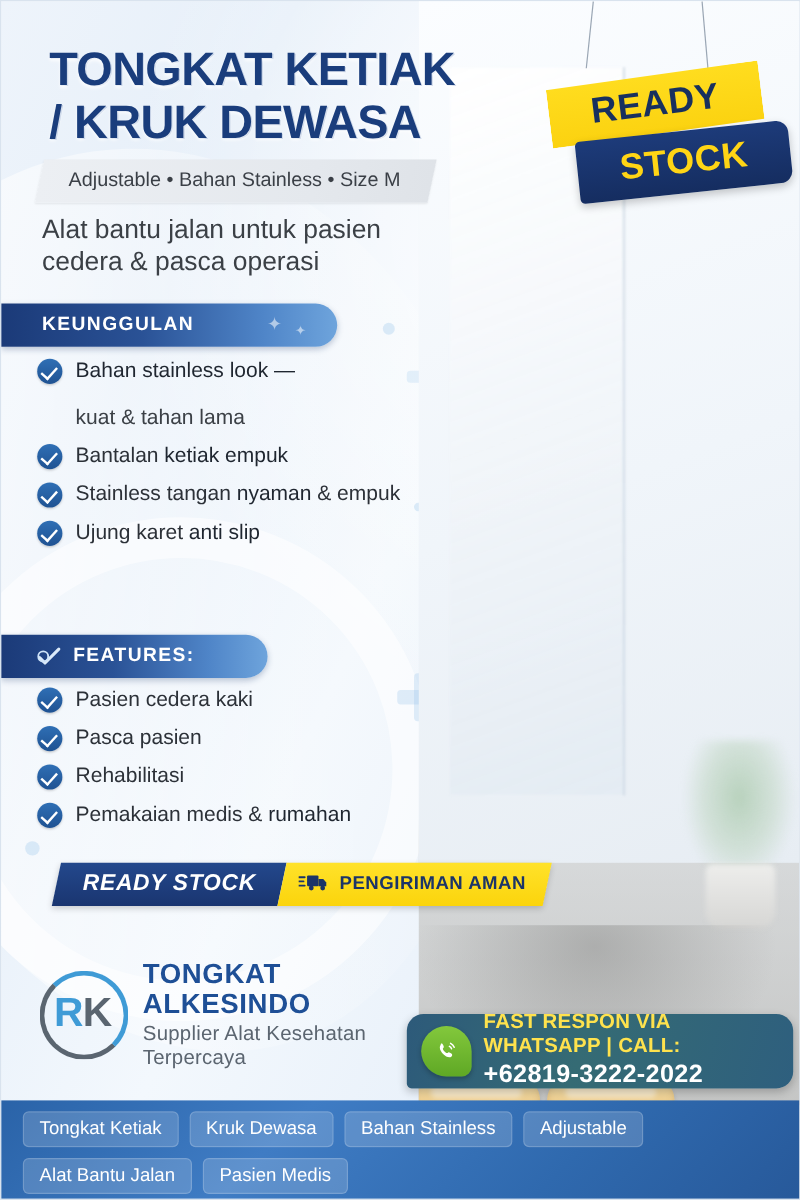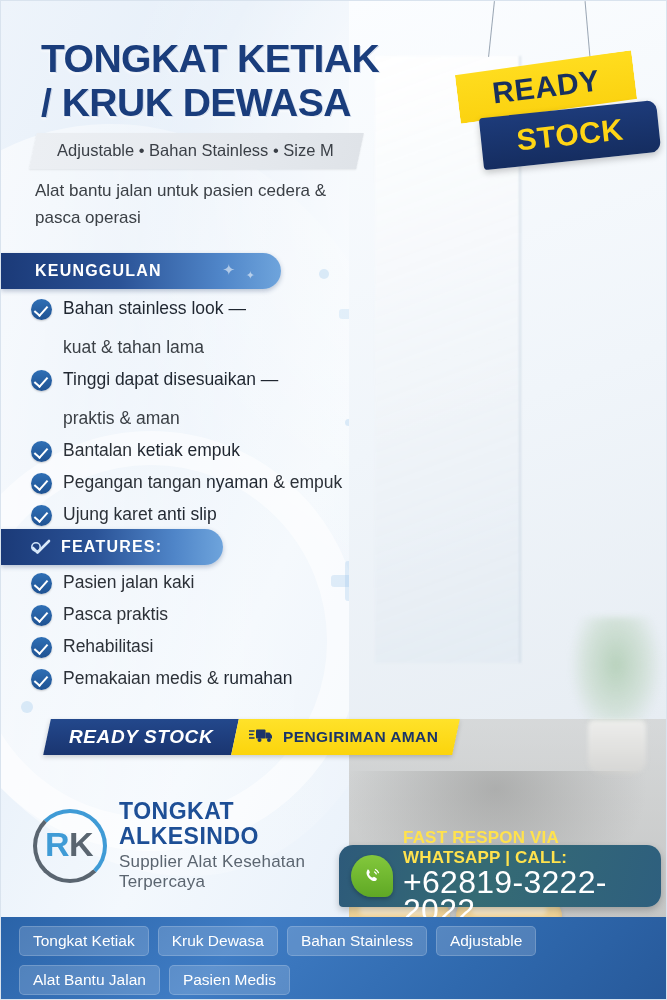--- a/index.html
+++ b/index.html
@@ -131,21 +131,21 @@
     padding:8px 26px 9px 24px;
     background:linear-gradient(90deg,#eceff3 0%, #e4e8ed 70%, #dfe3e8 100%);
     color:#3a3f46; font-size:16.5px;
     transform:skewX(-12deg);
     box-shadow:0 1px 2px rgba(0,0,0,.08);
   }
   .subpill span { display:inline-block; transform:skewX(12deg); }
 
   .lead {
     position:absolute; left:34px; top:176px; width:330px;
-    font-size:17px; line-height:27px; color:#3b4046;
+    font-size:22px; line-height:27px; color:#3b4046;
   }
 
   
   .badge { position:absolute; left:456px; top:52px; width:200px; height:118px; }
   .string { position:absolute; width:1px; background:#9aa6b4; }
   .string.s1 { left:34px; top:-52px; height:56px; transform:rotate(6deg); }
   .string.s2 { left:130px; top:-52px; height:56px; transform:rotate(-5deg); }
   .b-yellow {
     position:absolute; left:0; top:8px; width:178px; height:52px;
     background:linear-gradient(180deg,#ffdd1f 0%, #fbd210 100%);
@@ -249,21 +249,21 @@
   }
   .wa {
     flex:0 0 auto; width:42px; height:42px; margin-right:10px;
     background:linear-gradient(180deg,#83c83c 0%, #5fa825 100%);
     border-radius:50% 50% 8px 50%;
     position:relative;
     box-shadow:0 2px 4px rgba(0,0,0,.25);
     display:flex; align-items:center; justify-content:center;
   }
   .contact-txt .c1 { color:#ffe24d; font-size:17px; font-weight:bold; letter-spacing:.2px; }
-  .contact-txt .c2 { color:#ffffff; font-size:32px; font-weight:normal; letter-spacing:.3px; line-height:28px; }
+  .contact-txt .c2 { color:#ffffff; font-size:21px; font-weight:bold; letter-spacing:.3px; line-height:28px; }
 
   
   .footer {
     position:absolute; left:0; bottom:0; width:667px; height:82px;
     background:linear-gradient(135deg,#2a63a8 0%, #3f7cc4 35%, #2f69ae 70%, #27599a 100%);
     padding:9px 18px;
   }
   .tagrow { display:flex; flex-wrap:wrap; gap:9px; }
   .tag {
     background:rgba(255,255,255,.17);
@@ -343,34 +343,27 @@
     <div class="li">
       <div class="chk"></div>
       <div class="li-txt">
         <b>Bahan stainless look —</b>
         <span class="sub">kuat &amp; tahan lama</span>
       </div>
     </div>
     <div class="li">
       <div class="chk"></div>
       <div class="li-txt">
-        <b>Tinggi dapat disesuaikan —</b>
-        <span class="sub">praktis &amp; aman</span>
+        <span>Bantalan </span><b>ketiak empuk</b>
       </div>
     </div>
     <div class="li">
       <div class="chk"></div>
       <div class="li-txt">
-        <span>Bantalan </span><b>ketiak empuk</b>
-      </div>
-    </div>
-    <div class="li">
-      <div class="chk"></div>
-      <div class="li-txt">
-        <span>Pegangan tangan </span><b>nyaman</b><span> &amp; empuk</span>
+        <span>Stainless tangan </span><b>nyaman</b><span> &amp; empuk</span>
       </div>
     </div>
     <div class="li">
       <div class="chk"></div>
       <div class="li-txt">
         <span>Ujung karet </span><b>anti slip</b>
       </div>
     </div>
   </div>
 
@@ -380,25 +373,25 @@
         <path d="M2 9 L6.5 13.5 L18 2" fill="none" stroke="#dbeaf9" stroke-width="2.6" stroke-linecap="round" stroke-linejoin="round"></path>
         <circle cx="5" cy="8" r="4.2" fill="none" stroke="#cfe3f8" stroke-width="1.6"></circle>
       </svg>
     </span>
     <span class="lbl" style="margin-left:10px;">FEATURES:</span>
   </div>
 
   <div class="list" id="list-features">
     <div class="li">
       <div class="chk"></div>
-      <div class="li-txt">Pasien jalan kaki</div>
-    </div>
-    <div class="li">
-      <div class="chk"></div>
-      <div class="li-txt">Pasca praktis</div>
+      <div class="li-txt">Pasien cedera kaki</div>
+    </div>
+    <div class="li">
+      <div class="chk"></div>
+      <div class="li-txt">Pasca pasien</div>
     </div>
     <div class="li">
       <div class="chk"></div>
       <div class="li-txt">Rehabilitasi</div>
     </div>
     <div class="li">
       <div class="chk"></div>
       <div class="li-txt">
         <span>Pemakaian medis &amp; </span><b>rumahan</b>
       </div>

